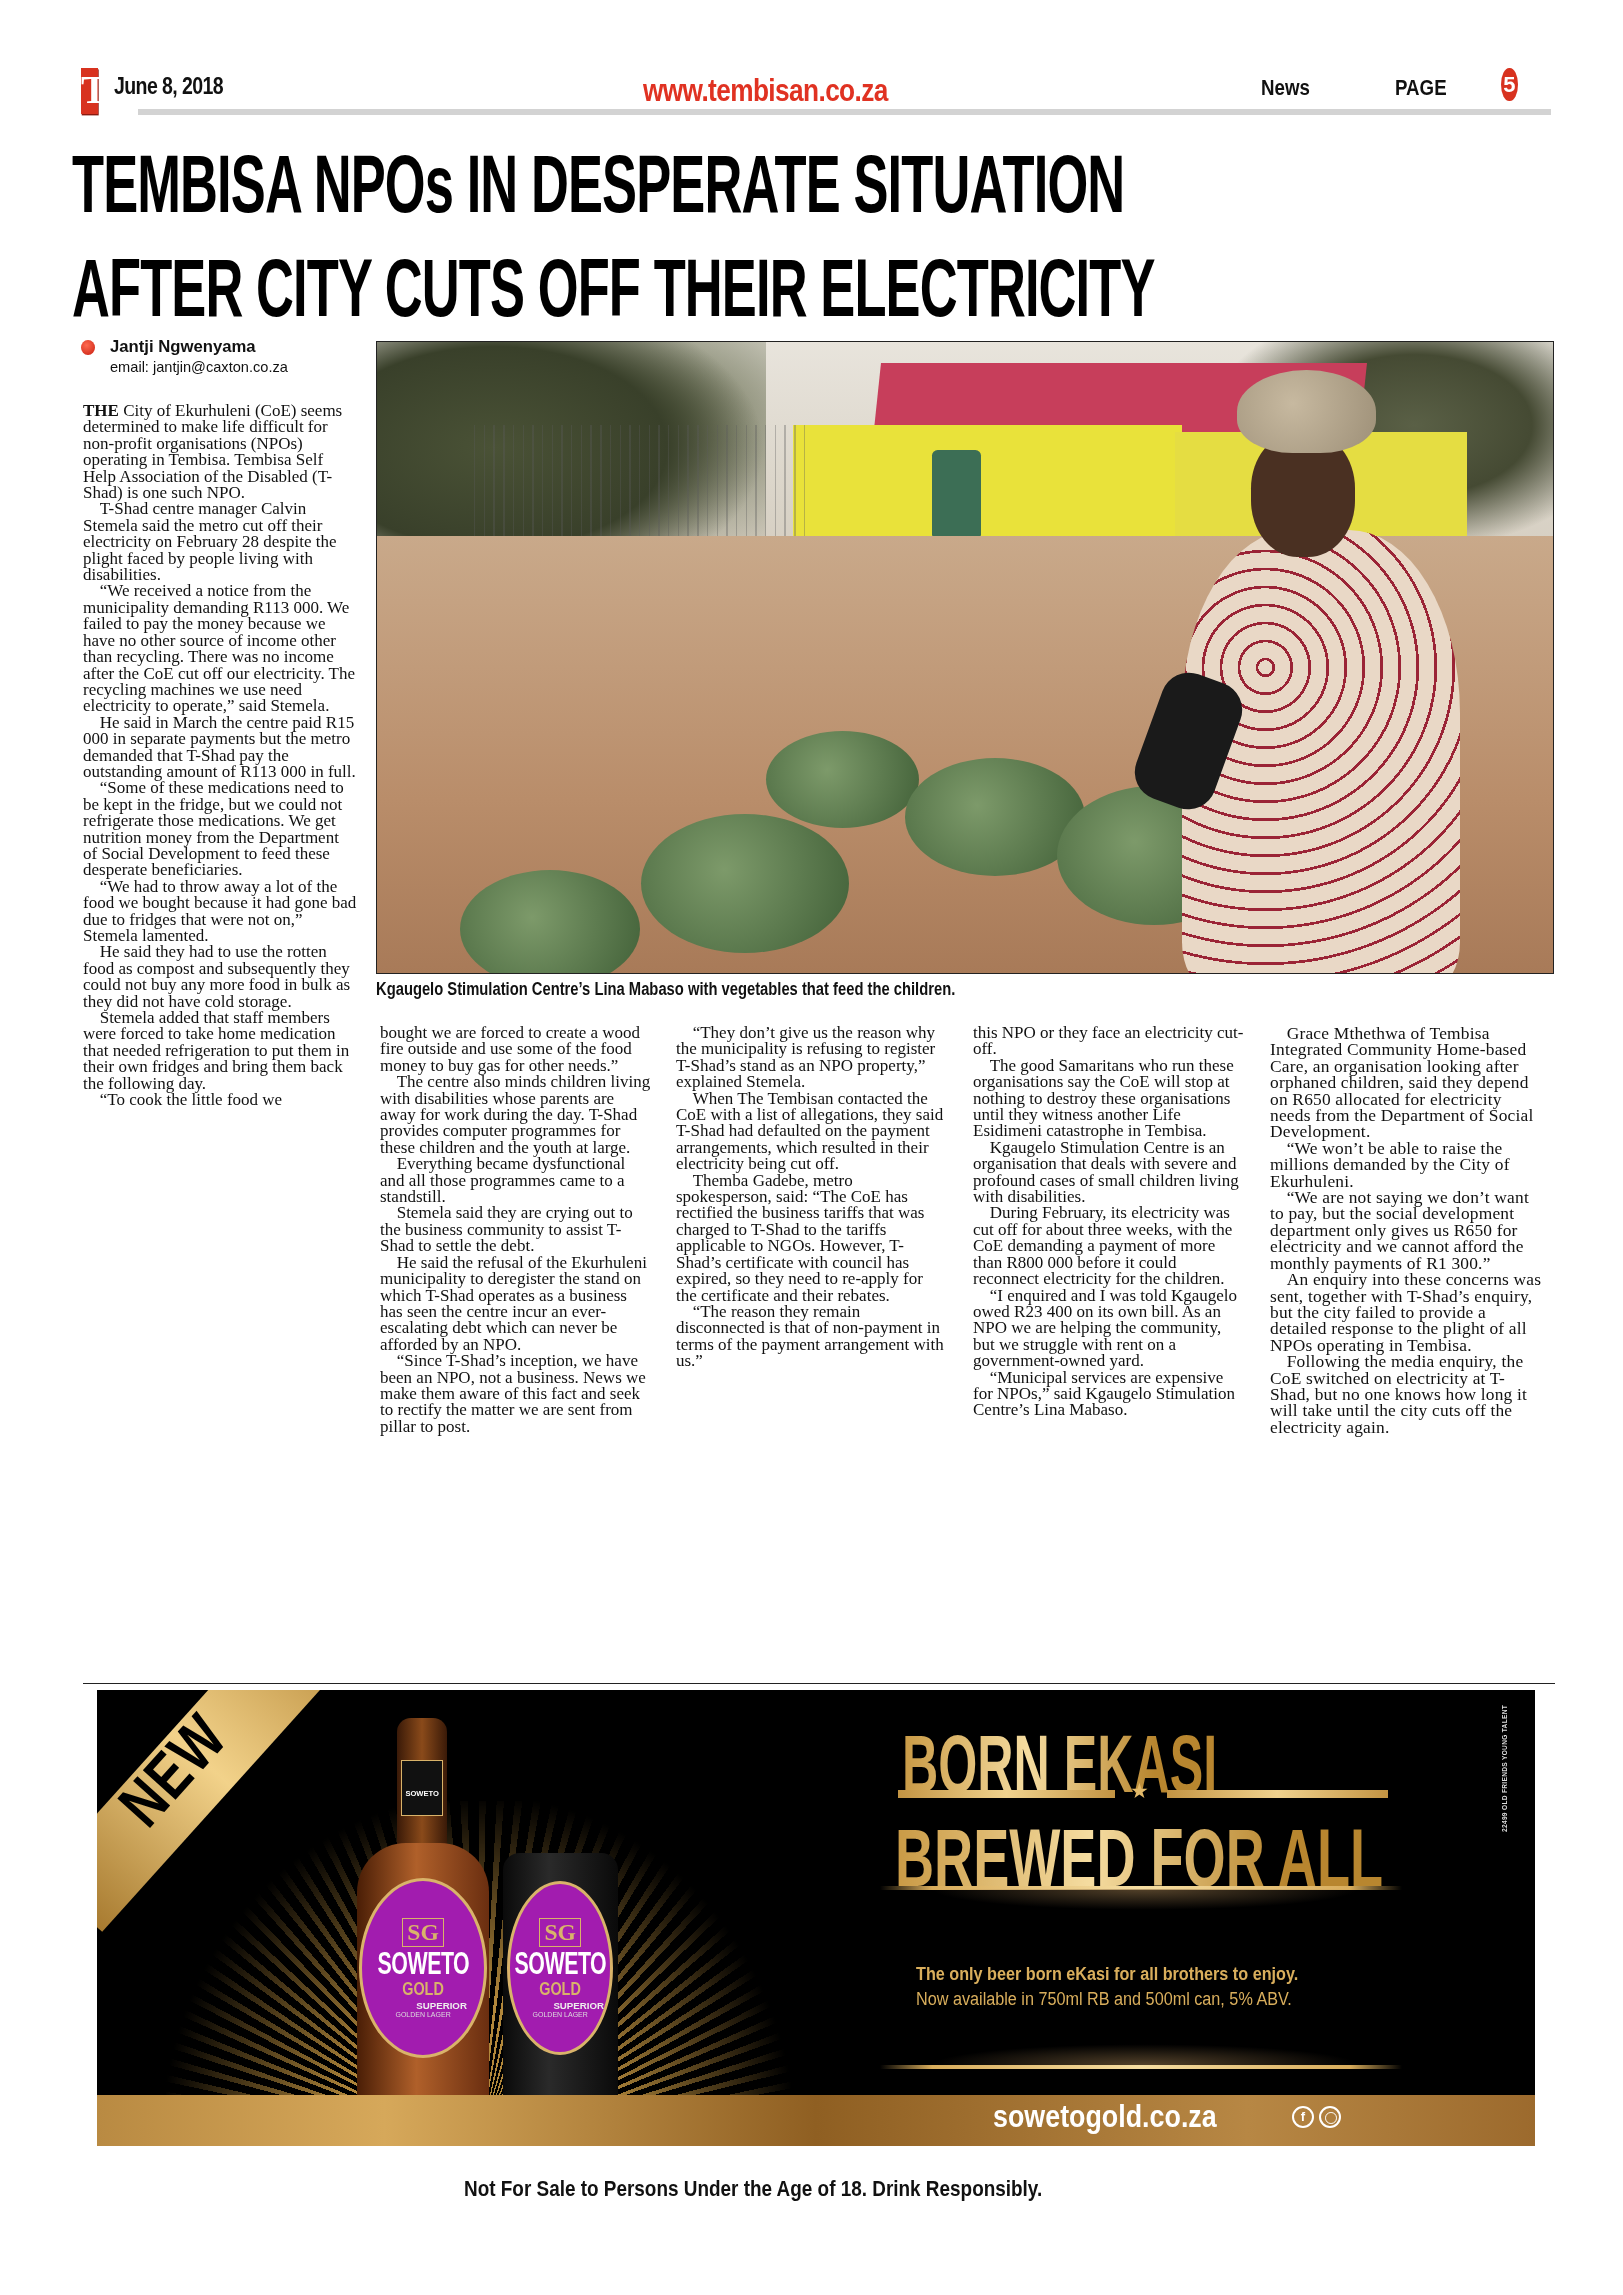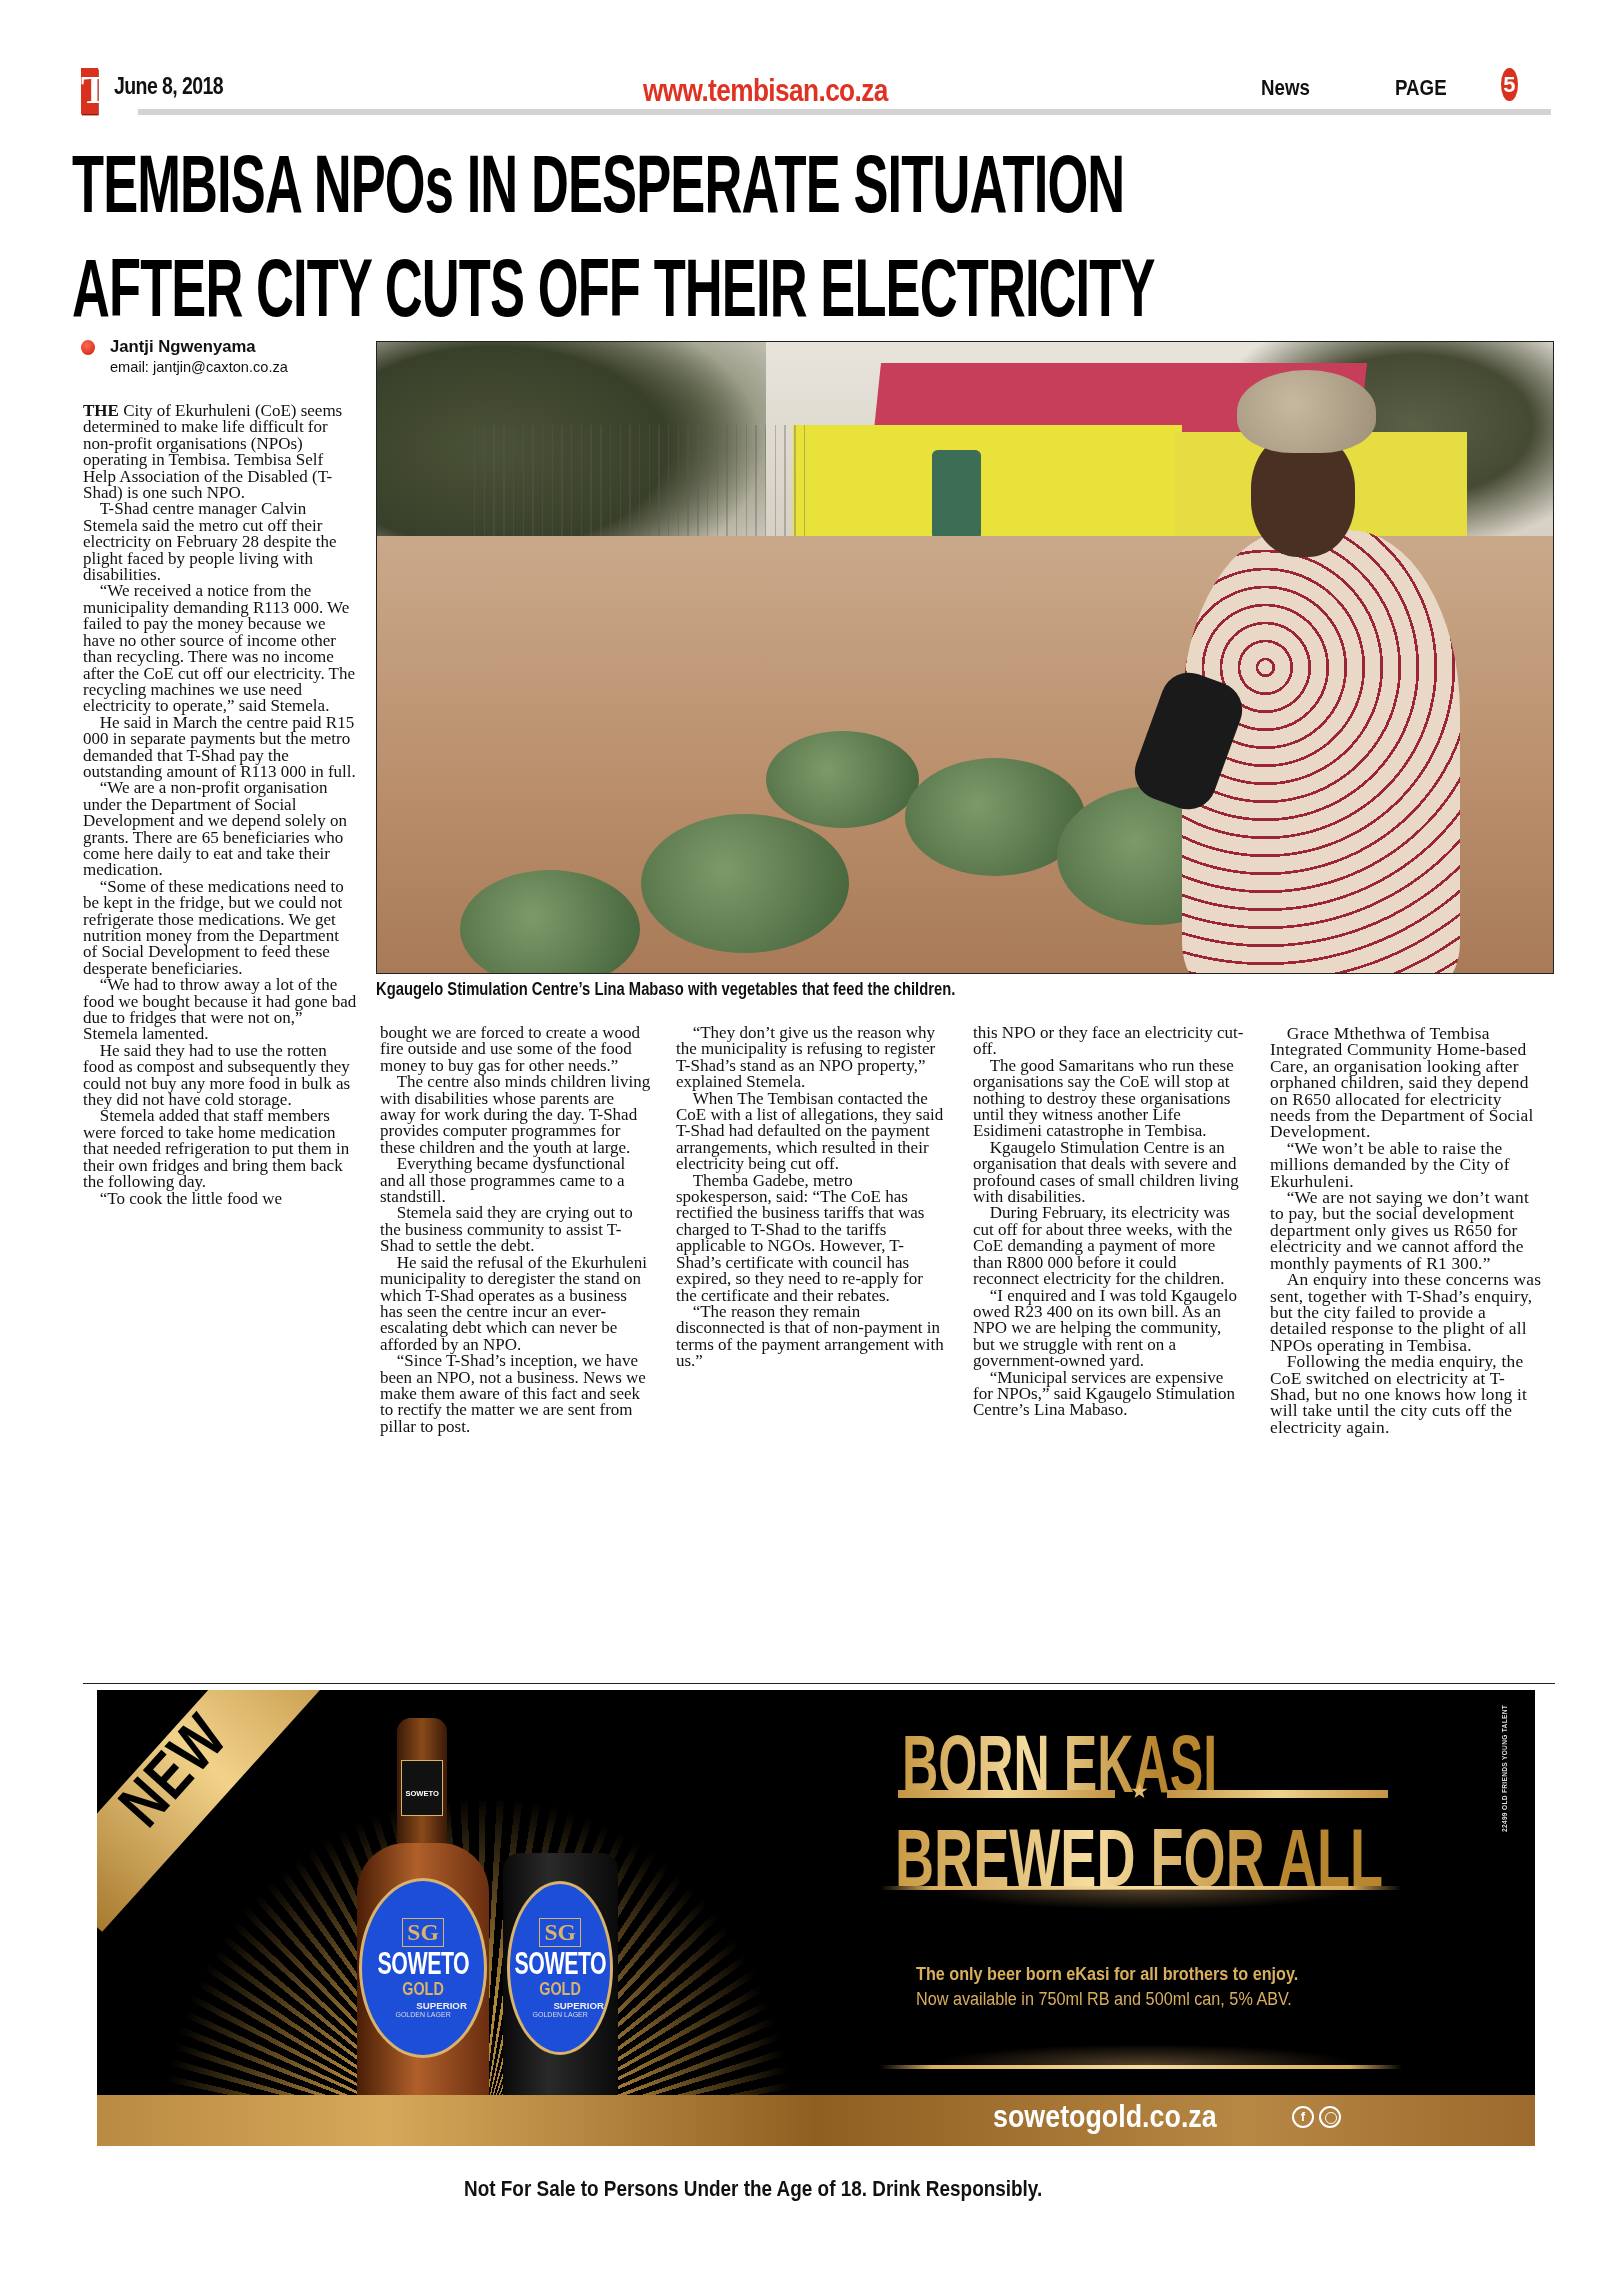--- a/index.html
+++ b/index.html
@@ -96,21 +96,21 @@
   .ad-new { position: absolute; left: 21px; top: 17.4px; font-family: "Liberation Sans", sans-serif; font-weight: bold;
             font-size: 64px; color: #000; transform: rotate(-48deg) scaleX(0.8); transform-origin: left top;
             top: 101px; left: 7px; letter-spacing: 1.4px; }
   .ad-floor { position: absolute; left: 0; top: 405px; width: 1438px; height: 51px;
               background: linear-gradient(90deg, #d8a74e, #f0cc85 20%, #9a6a2a 50%, #c6934a 80%, #a37234); }
   .bottle { position: absolute; left: 260px; top: 28px; width: 132px; height: 430px; }
   .bottle-neck { position: absolute; left: 40px; top: 0; width: 50px; height: 146px; border-radius: 14px 14px 2.8px 2.8px;
                  background: linear-gradient(90deg, #3a1a08, #8a4a1a 50%, #3a1a08); }
   .bottle-body { position: absolute; left: 0; top: 125px; width: 132px; height: 319px; border-radius: 49px 49px 4.2px 4.2px;
                  background: linear-gradient(90deg, #4a1e06, #b0602a 45%, #6a2e10); }
-  .label { position: absolute; border-radius: 50%; background: #1d4ed8; border: 3.5px solid #d9b36a;
+  .label { position: absolute; border-radius: 50%; background: #a21caf; border: 3.5px solid #d9b36a;
            display: flex; flex-direction: column; align-items: center; justify-content: center; }
   .bottle .label { left: 2.1px; top: 160px; width: 128px; height: 180px; }
   .can { position: absolute; left: 406px; top: 163px; width: 115px; height: 292px; border-radius: 16.7px;
          background: linear-gradient(90deg, #0a0a0a, #2a2a2a 40%, #0a0a0a); }
   .can .label { left: 4.2px; top: 28px; width: 106px; height: 174px; }
   .lbl-sg { font-family: "Liberation Serif", serif; font-weight: bold; color: #d9b36a; font-size: 23.6px; border: 1.4px solid #d9b36a;
             padding: 0 4.2px; }
   .lbl-soweto { font-family: "Liberation Sans", sans-serif; font-weight: bold; color: #fff; font-size: 30.5px; line-height: 32px;
                 transform: scaleX(0.7); letter-spacing: -0.7px; }
   .lbl-gold { font-family: "Liberation Sans", sans-serif; font-weight: bold; color: #d9b36a; font-size: 18px; transform: scaleX(0.8); }
@@ -204,21 +204,20 @@
     <div class="hat"></div>
   </div>
 </figure>
 <figcaption class="caption">Kgaugelo Stimulation Centre’s Lina Mabaso with vegetables that feed the children.</figcaption>
 
 <div class="col col1">
   <p class="first"><span class="lead">THE</span><span> City of Ekurhuleni (CoE) seems determined to make life difficult for non-profit organisations (NPOs) operating in Tembisa. Tembisa Self Help Association of the Disabled (T-Shad) is one such NPO.</span></p>
   <p>T-Shad centre manager Calvin Stemela said the metro cut off their electricity on February 28 despite the plight faced by people living with disabilities.</p>
   <p>“We received a notice from the municipality demanding R113 000. We failed to pay the money because we have no other source of income other than recycling. There was no income after the CoE cut off our electricity. The recycling machines we use need electricity to operate,” said Stemela.</p>
   <p>He said in March the centre paid R15 000 in separate payments but the metro demanded that T-Shad pay the outstanding amount of R113 000 in full.</p>
-  <p>“We are a non-profit organisation under the Department of Social Development and we depend solely on grants. There are 65 beneficiaries who come here daily to eat and take their medication.</p>
   <p>“Some of these medications need to be kept in the fridge, but we could not refrigerate those medications. We get nutrition money from the Department of Social Development to feed these desperate beneficiaries.</p>
   <p>“We had to throw away a lot of the food we bought because it had gone bad due to fridges that were not on,” Stemela lamented.</p>
   <p>He said they had to use the rotten food as compost and subsequently they could not buy any more food in bulk as they did not have cold storage.</p>
   <p>Stemela added that staff members were forced to take home medication that needed refrigeration to put them in their own fridges and bring them back the following day.</p>
   <p>“To cook the little food we</p>
 </div>
 
 <div class="col col2">
   <p class="cont">bought we are forced to create a wood fire outside and use some of the food money to buy gas for other needs.”</p>
   <p>The centre also minds children living with disabilities whose parents are away for work during the day. T-Shad provides computer programmes for these children and the youth at large.</p>

